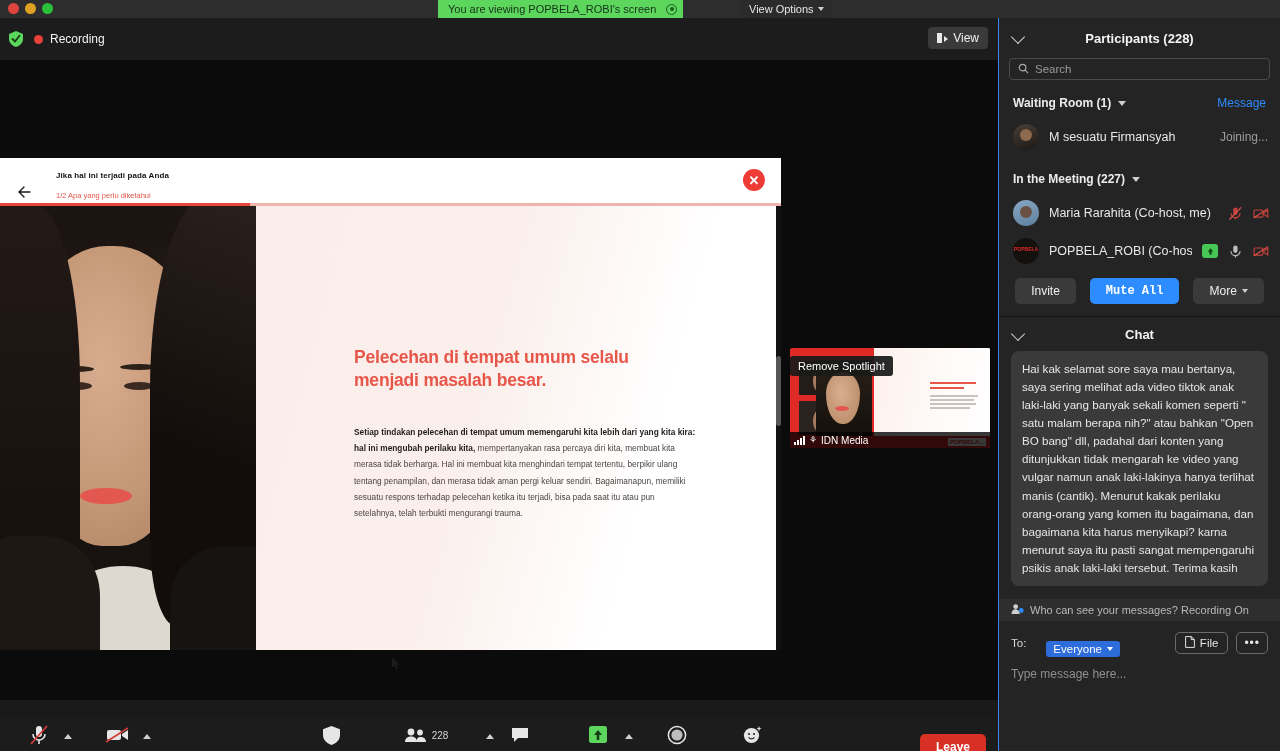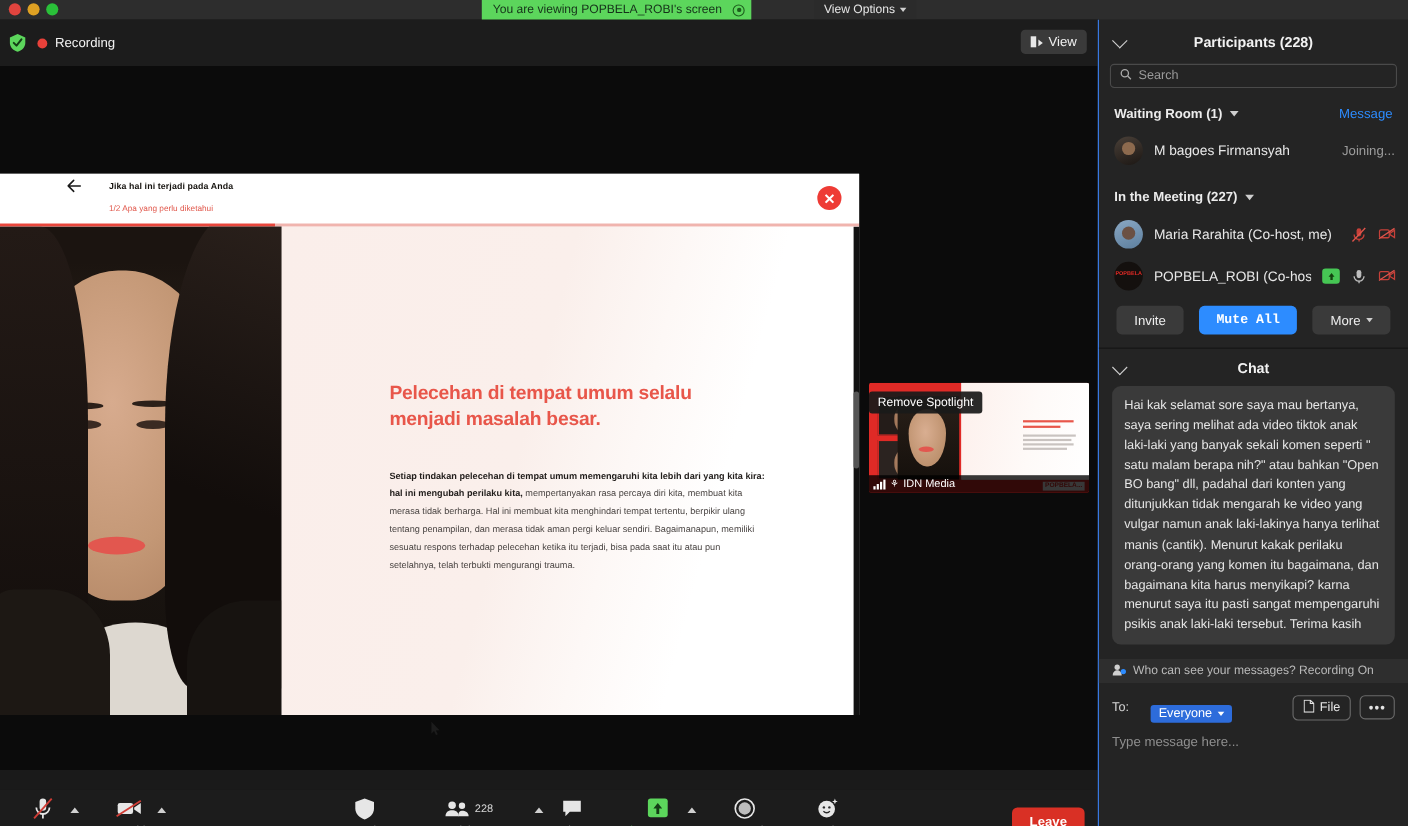--- a/index.html
+++ b/index.html
@@ -69,21 +69,21 @@
   .view-btn .vic::after { content:""; position:absolute; left:7px; top:3px; width:0;height:0;
      border-top:3px solid transparent;border-bottom:3px solid transparent;border-left:4px solid #e8e8e8; }
 
   
   .shared {
     position: absolute; left: 0; top: 140px; width: 781px; height: 492px;
     background: #ffffff;
   }
   .slide-header {
     position: relative; width: 781px; height: 45px; background: #fff;
-    display: flex; align-items: flex-start; padding-left: 43px;
+    display: flex; align-items: flex-end;
   }
   .back-arrow { margin-left: 14px; width: 22px; height: 22px; position: relative; }
   .back-arrow svg { display:block; }
   .slide-head-text { margin-left: 20px; line-height: 1.25; }
   .sh-title { font-size: 8px; font-weight: bold; color: #16130f; letter-spacing: .1px; }
   .sh-sub { font-size: 7.5px; color: #e1584c; margin-top: 2px; }
   .close-x {
     position: absolute; right: 16px; top: 11px; width: 22px; height: 22px;
     border-radius: 50%; background: #ee3b35; color: #fff; font-size: 13px;
     display: flex; align-items: center; justify-content: center; font-weight: bold;
@@ -536,21 +536,21 @@
     <div class="sect-row">
       <span class="sect-title">
         <span>Waiting Room (1)</span>
         <span class="cd"></span>
       </span>
       <span class="msg-link">Message</span>
     </div>
 
     <div class="p-row">
       <span class="avatar av1"></span>
-      <span class="p-name">M bagoes Firmansyah</span>
+      <span class="p-name">M sesuatu Firmansyah</span>
       <span class="p-status">Joining...</span>
     </div>
 
     <div class="sect-row">
       <span class="sect-title">
         <span>In the Meeting (227)</span>
         <span class="cd"></span>
       </span>
     </div>
 

